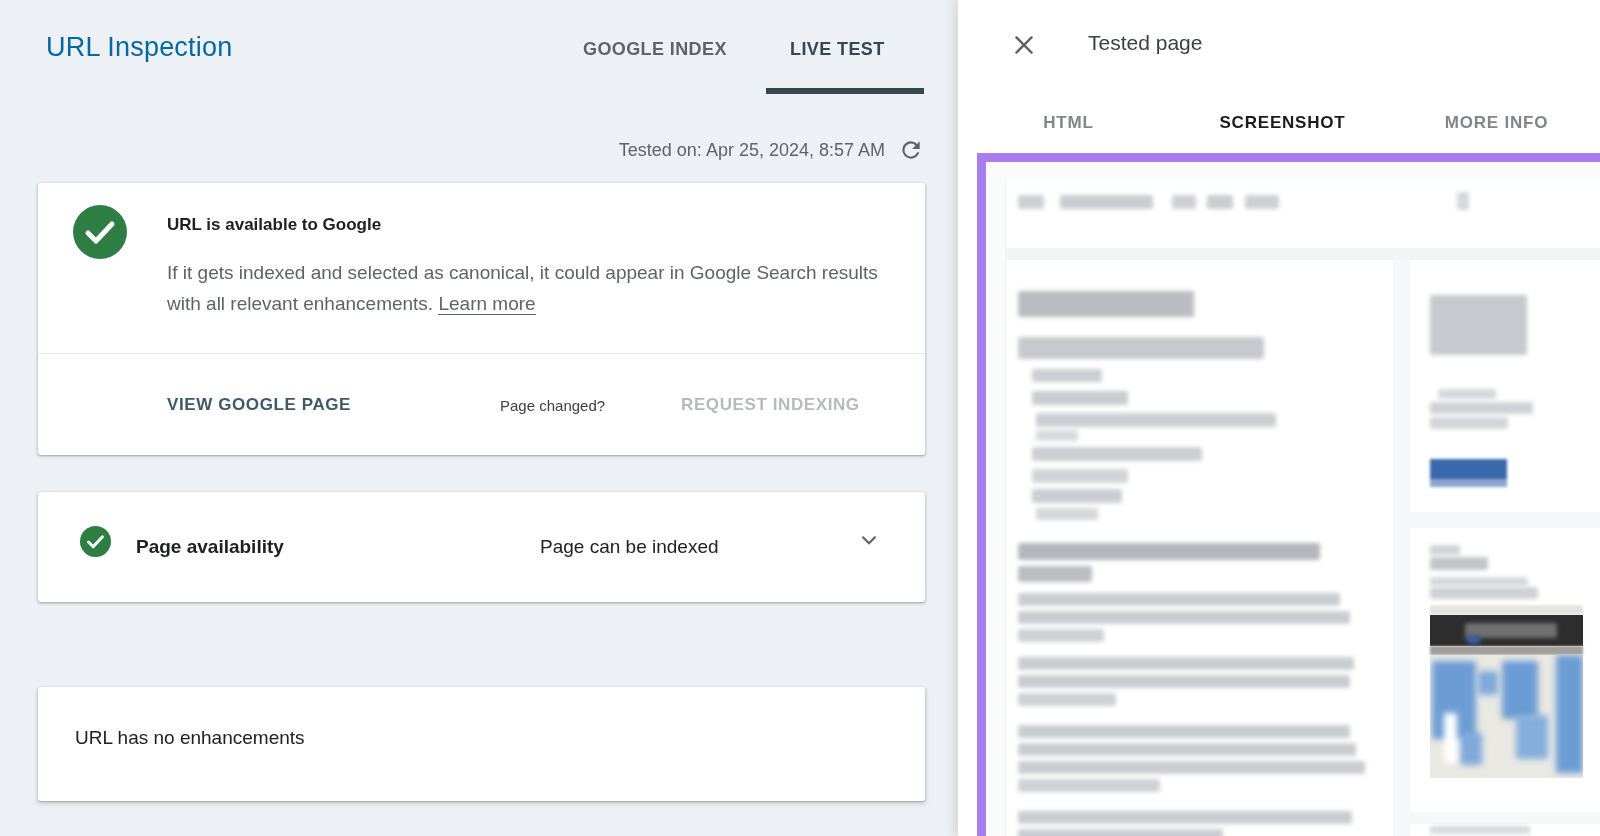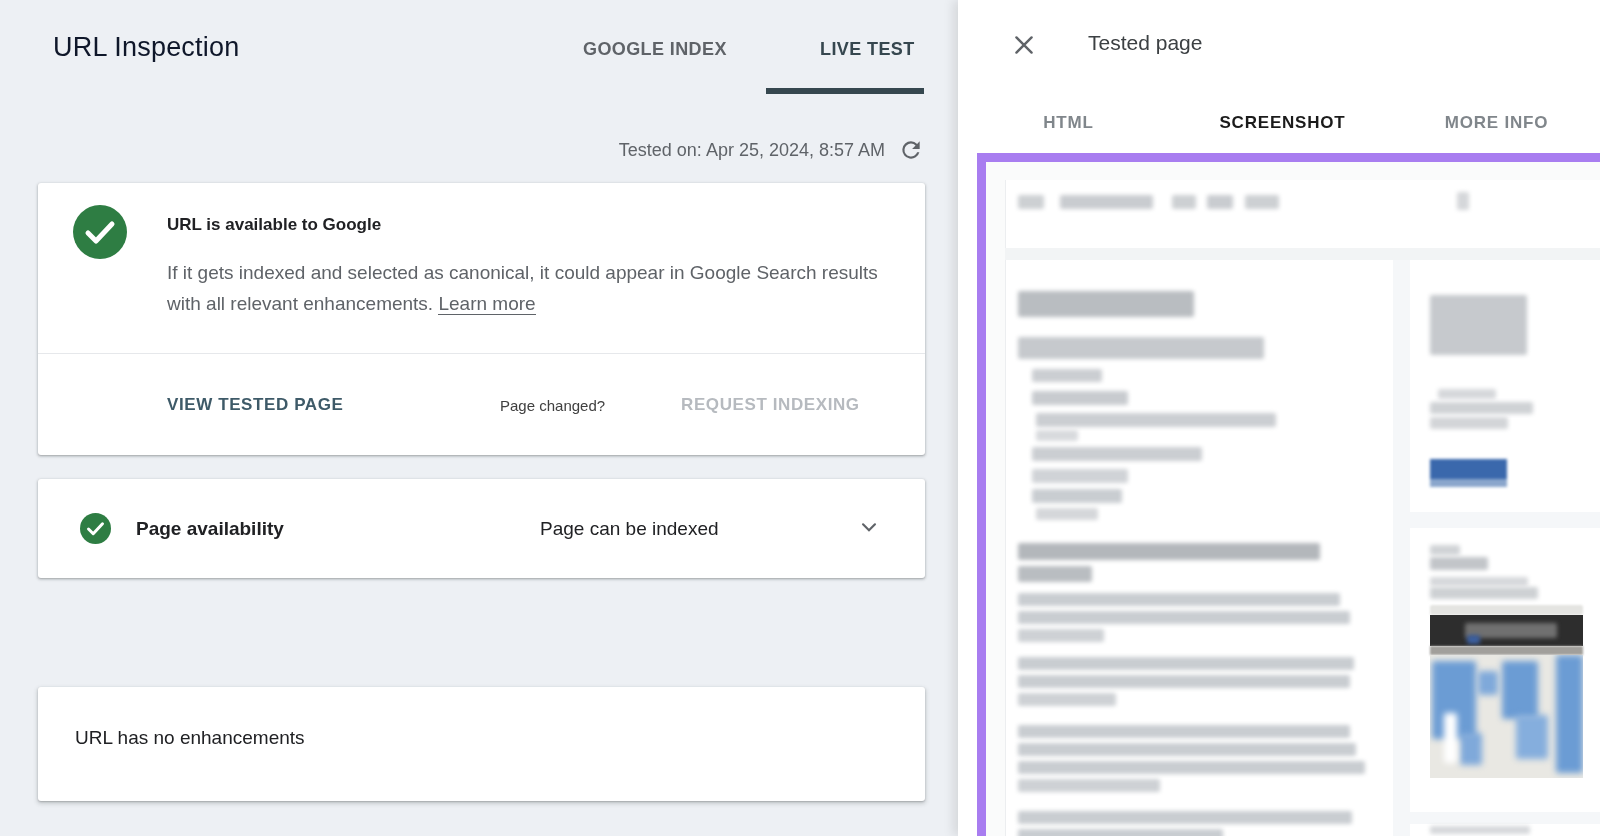--- a/index.html
+++ b/index.html
@@ -4,44 +4,44 @@
 <style>
   :root{
     --accent-purple:#a87df0; --success-green:#2e7d43; --active-tab:#36474f; --button-blue:#3a68ac;
   }
   *{margin:0;padding:0;box-sizing:border-box;}
   html,body{width:1600px;height:836px;overflow:hidden;}
   body{font-family:"Liberation Sans","DejaVu Sans",sans-serif;background:#edf0f4;position:relative;}
 
   
   #main{position:absolute;left:0;top:0;width:958px;height:836px;background:#edf0f4;}
-  .page-title{position:absolute;left:53px;top:32px;font-size:27px;color:#0f172a;letter-spacing:.2px;}
+  .page-title{position:absolute;left:46px;top:32px;font-size:27px;color:#0369a1;letter-spacing:.2px;}
   .tab{position:absolute;top:39px;font-size:18px;font-weight:700;letter-spacing:.4px;color:#5f6368;cursor:pointer;}
   .tab.google-index{left:583px;}
-  .tab.live-test{left:790px;color:var(--active-tab);margin-left:30px;}
+  .tab.live-test{left:790px;color:var(--active-tab);}
   .tab-underline{position:absolute;left:766px;top:88px;width:158px;height:6px;background:var(--active-tab);}
   .tested-row{position:absolute;top:136px;right:33px;display:flex;align-items:center;gap:12px;}
   .tested-row span{font-size:18px;color:#5f6368;}
   .icon-btn{width:28px;height:28px;display:inline-flex;align-items:center;justify-content:center;cursor:pointer;background:none;border:none;}
 
   .card{position:absolute;left:38px;width:887px;background:#fff;border-radius:3px;
         box-shadow:0 1px 2px rgba(60,64,67,.30),0 1px 3px 1px rgba(60,64,67,.15);}
   #card-status{top:183px;height:272px;}
   .big-check{position:absolute;left:35px;top:22px;}
   .status-title{position:absolute;left:129px;top:32px;font-size:17px;font-weight:700;color:#202124;}
   .status-desc{position:absolute;left:129px;top:74px;width:726px;font-size:19px;line-height:31px;color:#5f6368;}
   .learn-more{color:#5f6368;border-bottom:1px solid #5f6368;cursor:pointer;}
   .card-divider{position:absolute;left:0;right:0;top:170px;height:1px;background:#e6e8eb;}
   .status-footer{position:absolute;left:0;right:0;top:171px;bottom:0;}
   .action-link{position:absolute;top:50%;transform:translateY(-50%);font-size:17px;font-weight:700;letter-spacing:.6px;cursor:pointer;background:none;border:none;font-family:inherit;}
   .view-tested{left:129px;color:#3e5a68;}
   .page-changed{left:462px;font-size:15px;font-weight:400;letter-spacing:0;color:#404040;position:absolute;top:50%;transform:translateY(-50%);}
   .request-indexing{left:643px;color:#b6babf;cursor:default;}
 
-  #card-availability{top:479px;height:99px;text-align:right;}
+  #card-availability{top:492px;height:110px;text-align:right;}
   .small-check{position:absolute;left:42px;top:34px;}
   .avail-label{position:absolute;left:98px;top:50%;transform:translateY(-50%);font-size:19px;font-weight:700;color:#202124;}
   .avail-value{position:absolute;left:502px;top:50%;transform:translateY(-50%);font-size:19px;color:#202124;}
   .chevron{position:absolute;left:818px;top:35px;cursor:pointer;}
 
   .section-title{position:absolute;left:38px;top:633px;font-size:19px;color:#5f6368;}
   #card-enhancements{top:687px;height:114px;box-shadow:0 1px 2px rgba(60,64,67,.30),0 2px 4px 1px rgba(60,64,67,.18);}
   .enh-text{position:absolute;left:37px;top:40px;font-size:19px;color:#202124;text-align:right;}
 
   
@@ -89,21 +89,21 @@
     <div class="big-check">
       <svg width="54" height="54" viewBox="0 0 54 54">
         <circle cx="27" cy="27" r="27" fill="#2e7d43"></circle>
         <path d="M15 28 L23 36 L39 19" stroke="#fff" stroke-width="5" fill="none" stroke-linecap="round" stroke-linejoin="round"></path>
       </svg>
     </div>
     <div class="status-title">URL is available to Google</div>
     <div class="status-desc"><span>If it gets indexed and selected as canonical, it could appear in Google Search results with all relevant enhancements. </span><span class="learn-more">Learn more</span></div>
     <div class="card-divider"></div>
     <div class="status-footer">
-      <button class="action-link view-tested">VIEW TESTED PAGE</button>
+      <button class="action-link view-tested">VIEW GOOGLE PAGE</button>
       <span class="page-changed">Page changed?</span>
       <button class="action-link request-indexing">REQUEST INDEXING</button>
     </div>
   </div>
 
   <div class="card" id="card-availability">
     <div class="small-check">
       <svg width="31" height="31" viewBox="0 0 31 31">
         <circle cx="15.5" cy="15.5" r="15.5" fill="#2e7d43"></circle>
         <path d="M8.5 16 L13.2 20.7 L22.5 10.8" stroke="#fff" stroke-width="3" fill="none" stroke-linecap="round" stroke-linejoin="round"></path>

